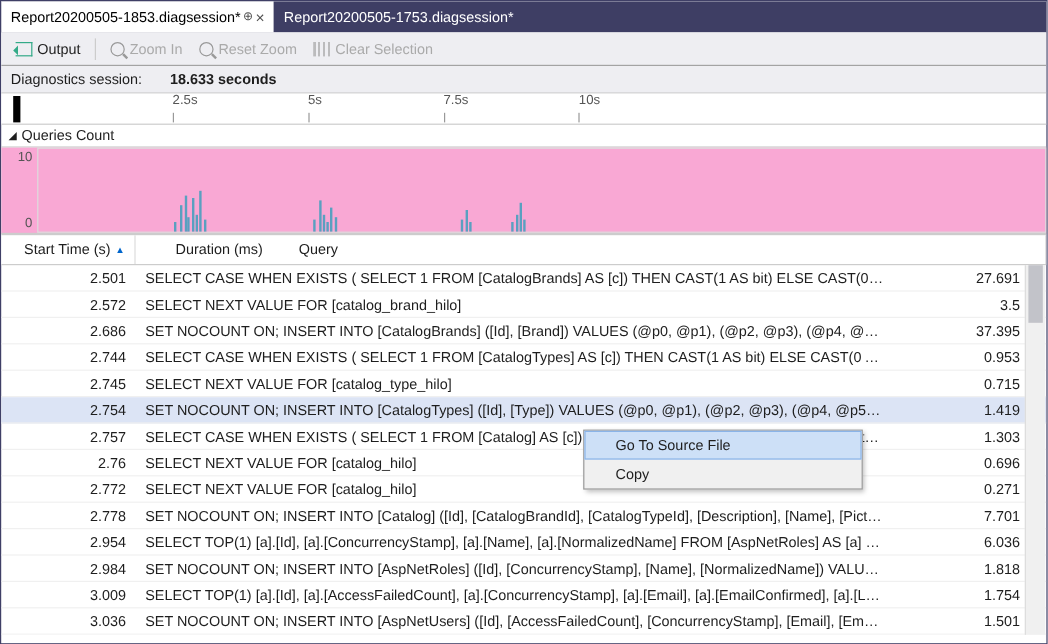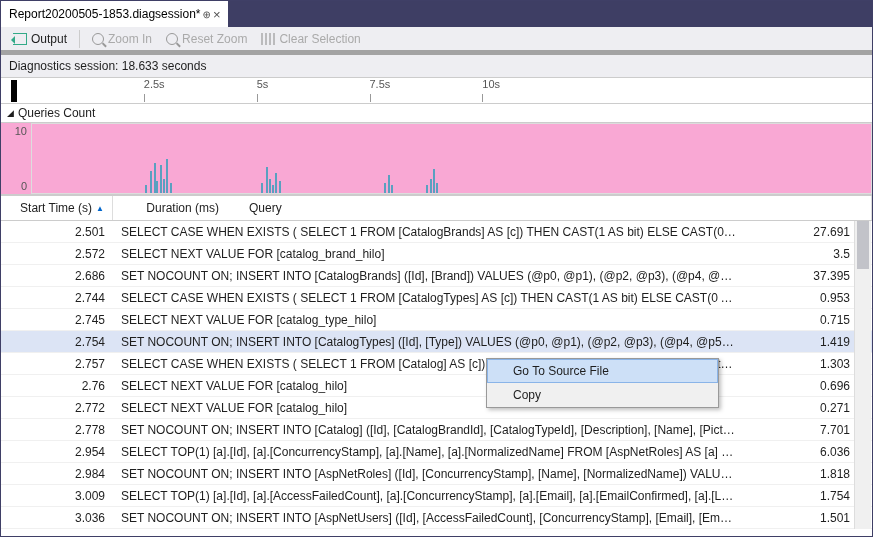--- a/index.html
+++ b/index.html
@@ -4,33 +4,33 @@
 <style>
   * { box-sizing: border-box; margin: 0; padding: 0; }
   body { font-family: "Segoe UI", Arial, sans-serif; font-size: 12px; color: #1e1e1e; background: #fff; width: 873px; height: 537px; overflow: hidden; border: 1px solid #3f3f66; }
   
   .tabbar { background: #3e3e64; height: 26px; display: flex; align-items: stretch; }
   .tab { display: flex; align-items: center; padding: 0 8px; color: #fff; font-size: 12px; cursor: pointer; gap: 2px; }
   .tab.active { background: #fff; color: #000; }
   .tab-pin { font-size: 10px; opacity: 0.7; }
   .tab-close { font-size: 13px; opacity: 0.7; }
   
-  .toolbar { background: #eeeef2; height: 28px; display: flex; align-items: center; padding: 0 6px; border-bottom: 5px solid #a3a3a3; gap: 2px; }
+  .toolbar { background: #eeeef2; height: 28px; display: flex; align-items: center; padding: 0 6px; border-bottom: 1px solid #a3a3a3; gap: 2px; }
   .tb-btn { display: flex; align-items: center; gap: 4px; padding: 2px 6px; color: #555; font-size: 12px; cursor: pointer; }
   .tb-btn.enabled { color: #1e1e1e; }
   .tb-btn.disabled { color: #aaa; }
   .tb-sep { width: 1px; height: 18px; background: #ccc; margin: 0 4px; }
   .ico-out { width: 14px; height: 12px; border: 1px solid #3a8; border-left: none; position: relative; }
   .ico-out::before { content: ""; position: absolute; left: -6px; top: 2px; border: 4px solid transparent; border-right-color: #3a8; }
   .ico-mag { width: 12px; height: 12px; border: 1.5px solid #999; border-radius: 50%; position: relative; }
   .ico-mag::after { content: ""; position: absolute; width: 5px; height: 1.5px; background: #999; bottom: -2px; right: -4px; transform: rotate(45deg); }
   .ico-clear { width: 14px; height: 12px; background: repeating-linear-gradient(90deg,#999 0 2px,transparent 2px 4px); opacity: .6; }
   
   .session-hdr { background: #eeeef2; padding: 4px 8px; border-bottom: 1px solid #ccc; font-size: 12px; }
-  .session-hdr b { font-weight: 400; }
+  .session-hdr b { font-weight: 700; margin-left: 20px; }
   
   .ruler-wrap { border-bottom: 1px solid #ccc; position: relative; height: 26px; background: #fff; }
   .ruler { position: relative; height: 100%; margin-left: 30px; }
   .ruler-tick { position: absolute; top: 0; font-size: 11px; color: #555; }
   .ruler-tick::before { content: ""; position: absolute; left: 0; top: 16px; width: 1px; height: 8px; background: #999; }
   .ruler-mark0 { position: absolute; left: 10px; top: 2px; width: 6px; height: 22px; background: #000; }
   
   .section-title { padding: 2px 6px; font-size: 12px; border-bottom: 1px solid #ccc; display: flex; align-items: center; gap: 4px; }
   .section-title .tri { font-size: 9px; }
   
@@ -65,20 +65,23 @@
 </style>
 </head>
 <body>
 
 <div class="tabbar">
   <div id="tabs" style="display: flex;">
       <div class="tab active">
         <span>Report20200505-1853.diagsession*</span>
         <span class="tab-pin">⊕</span>
         <span class="tab-close">×</span>
+      </div>
+      <div class="tab">
+        <span>Report20200505-1753.diagsession*</span>
       </div>
     </div>
 </div>
 
 <div class="toolbar">
   <div class="tb-btn enabled">
     <span class="ico-out"></span>
     <span>Output</span>
   </div>
   <div class="tb-sep"></div>

